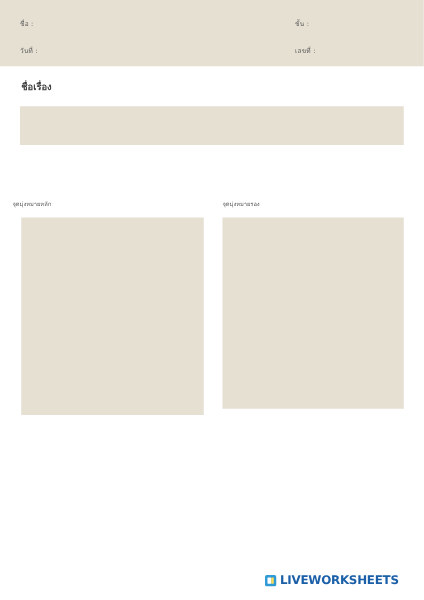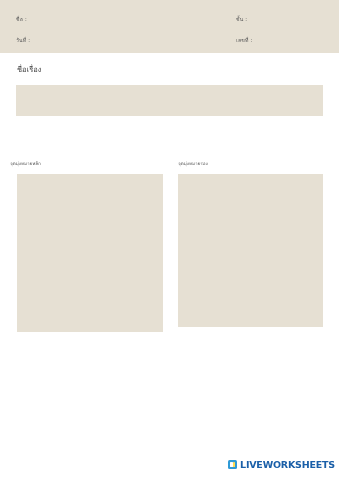--- a/index.html
+++ b/index.html
@@ -37,20 +37,21 @@
   .field-no    { left: 236px; top: 36px; }
 
   
   .title {
     position: absolute;
     left: 17px;
     top: 63px;
     font-size: 7.5px;
     color: #3d3d3d;
     white-space: nowrap;
+    font-weight: bold;
   }
 
   
   .title-box {
     position: absolute;
     left: 16px;
     top: 85px;
     width: 307px;
     height: 31px;
     background: #e6e0d3;
@@ -80,21 +81,21 @@
   .box-right {
     left: 178px;
     top: 174px;
     width: 145px;
     height: 153px;
   }
 
   
   .footer {
     position: absolute;
-    right: 4px;
+    right: 20px;
     bottom: 10px;
     display: flex;
     align-items: center;
     gap: 3px;
   }
   .logo-mark {
     width: 9px;
     height: 9px;
     border-radius: 1.5px;
     background: #2f9ad6;

